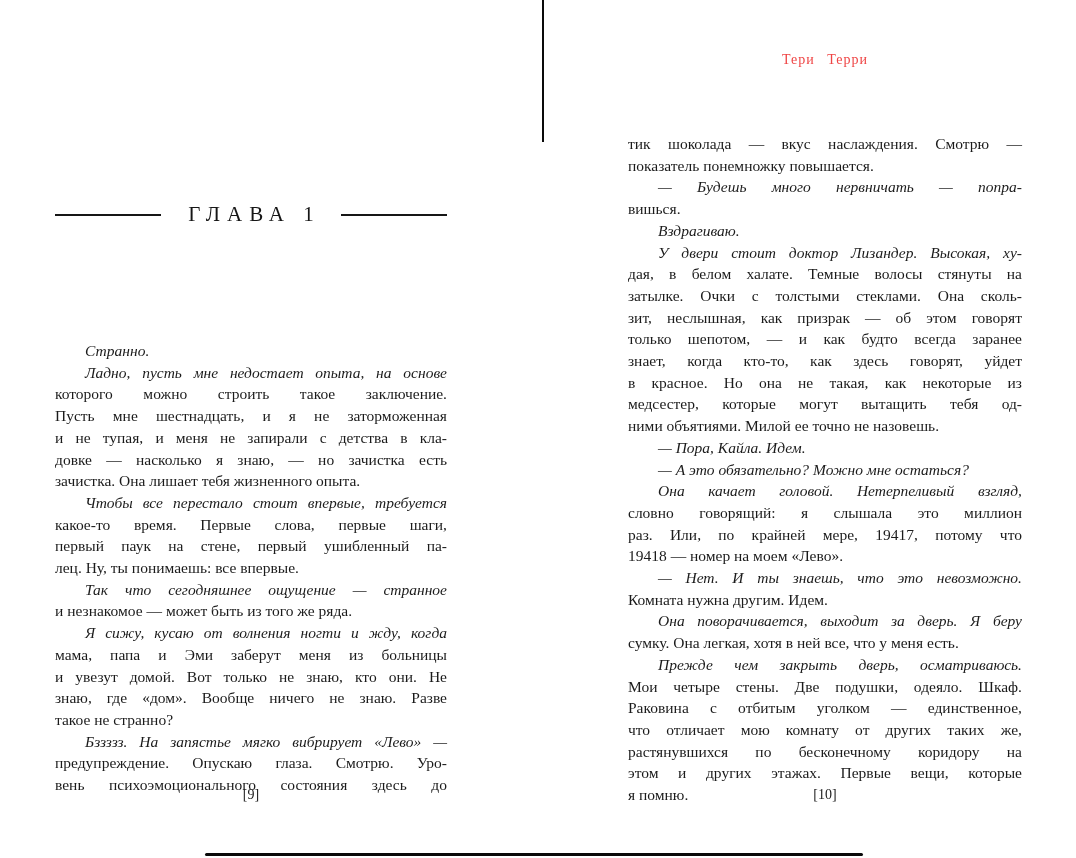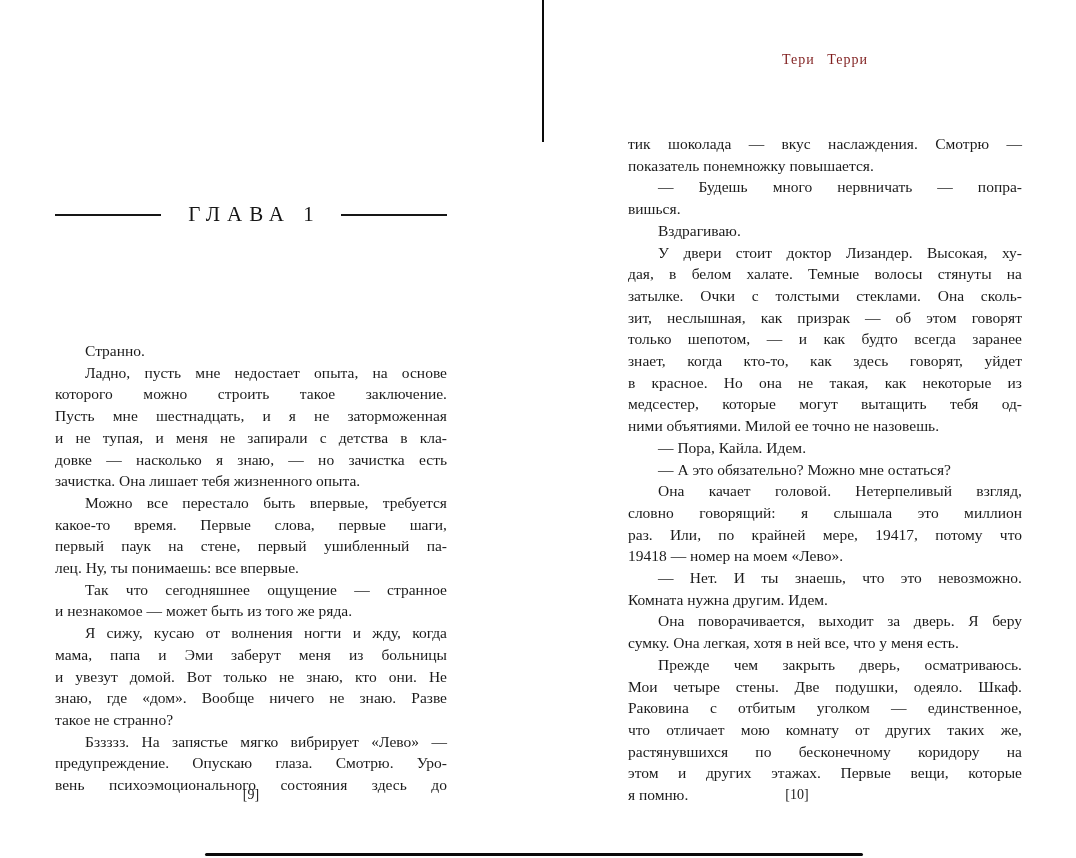--- a/index.html
+++ b/index.html
@@ -61,21 +61,21 @@
   
   .running-header {
     position: absolute;
     left: 628px;
     top: 52px;
     width: 394px;
     text-align: center;
     font-size: 14px;
     letter-spacing: 1px;
     word-spacing: 8px;
-    color: #7f1d1d;
+    color: #ef4444;
   }
 
   
   .body-text {
     position: absolute;
     font-size: 15.5px;
     line-height: 21.7px;
     margin-top: 43px;
   }
   .body-text.left {
@@ -88,37 +88,38 @@
     top: 90px;
     width: 394px;
   }
   .line {
     white-space: nowrap;
     overflow: visible;
     text-align: left;
   }
   .line.indent {
     text-indent: 30px;
+    font-style: italic;
   }
   .line.fill {
     text-align: justify;
     text-align-last: justify;
     white-space: normal;
   }
 
   
   .page-number {
     position: absolute;
     top: 787px;
     font-size: 14px;
     text-align: center;
     color: #222;
   }
   .page-number.left { left: 55px; width: 392px; }
-  .page-number.right { left: 600px; width: 394px; }
+  .page-number.right { left: 628px; width: 394px; }
 </style>
 </head>
 <body>
 
 <div class="spine-line"></div>
 <div class="bottom-edge-line"></div>
 
 <div class="chapter-heading-row">
   <span class="heading-rule"></span>
   <span class="chapter-heading">ГЛАВА 1</span>
@@ -126,21 +127,21 @@
 </div>
 
 <div class="body-text left">
     <div class="line indent">Странно.</div>
     <div class="line indent fill">Ладно, пусть мне недостает опыта, на основе</div>
     <div class="line fill">которого можно строить такое заключение.</div>
     <div class="line fill">Пусть мне шестнадцать, и я не заторможенная</div>
     <div class="line fill">и не тупая, и меня не запирали с детства в кла-</div>
     <div class="line fill">довке — насколько я знаю, — но зачистка есть</div>
     <div class="line">зачистка. Она лишает тебя жизненного опыта.</div>
-    <div class="line indent fill">Можно все перестало быть впервые, требуется</div>
+    <div class="line indent fill">Чтобы все перестало стоит впервые, требуется</div>
     <div class="line fill">какое-то время. Первые слова, первые шаги,</div>
     <div class="line fill">первый паук на стене, первый ушибленный па-</div>
     <div class="line">лец. Ну, ты понимаешь: все впервые.</div>
     <div class="line indent fill">Так что сегодняшнее ощущение — странное</div>
     <div class="line">и незнакомое — может быть из того же ряда.</div>
     <div class="line indent fill">Я сижу, кусаю от волнения ногти и жду, когда</div>
     <div class="line fill">мама, папа и Эми заберут меня из больницы</div>
     <div class="line fill">и увезут домой. Вот только не знаю, кто они. Не</div>
     <div class="line fill">знаю, где «дом». Вообще ничего не знаю. Разве</div>
     <div class="line">такое не странно?</div>

